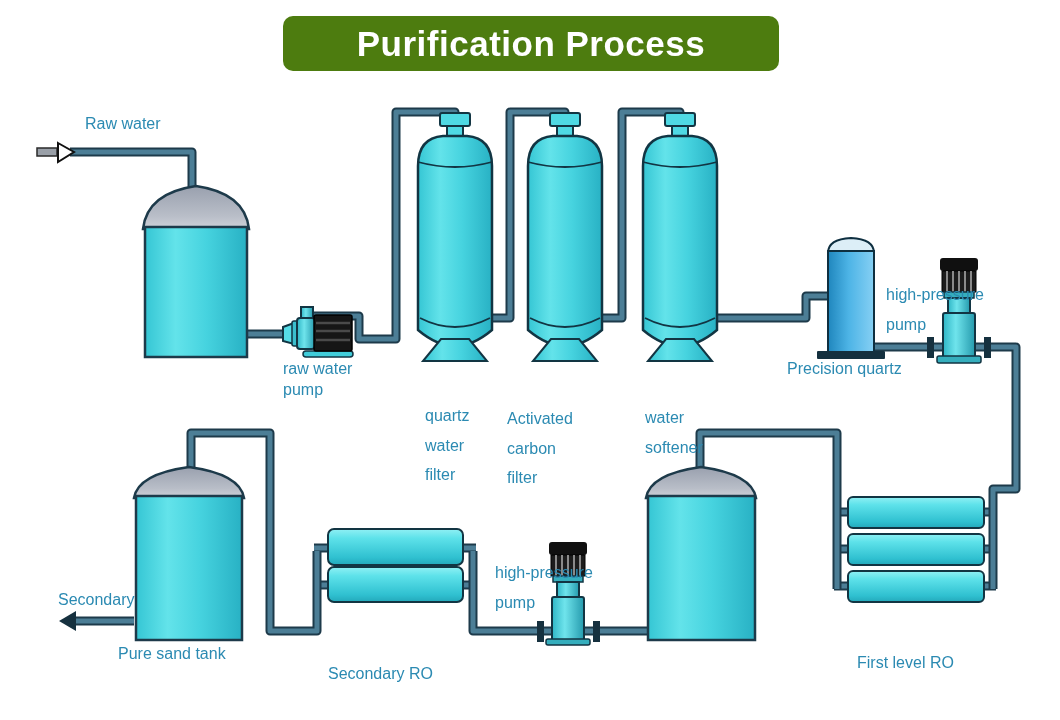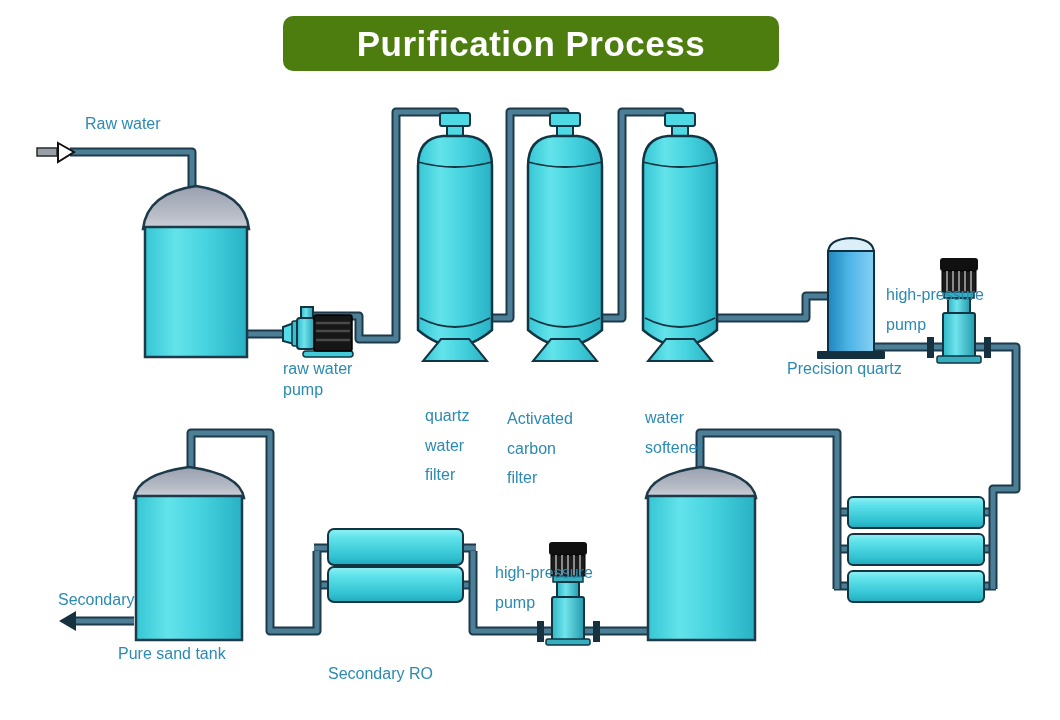--- a/index.html
+++ b/index.html
@@ -229,19 +229,20 @@
 water
 filter</div>
 <div class="lbl spread" style="left:507px;top:360px;">Activated
 carbon
 filter</div>
 <div class="lbl spread" style="left:645px;top:359px;">water
 softener</div>
 <div class="lbl" style="left:787px;top:359px;">Precision quartz</div>
 <div class="lbl spread" style="left:886px;top:236px;">high-pressure
 pump</div>
+<div class="lbl" style="left:857px;top:653px;">First level RO</div>
 <div class="lbl spread" style="left:495px;top:514px;">high-pressure
 pump</div>
 <div class="lbl" style="left:328px;top:640px;margin-top:24px;">Secondary RO</div>
 <div class="lbl" style="left:118px;top:644px;">Pure sand tank</div>
 <div class="lbl" style="left:58px;top:590px;">Secondary</div>
 
 </div>
 
 </body></html>

